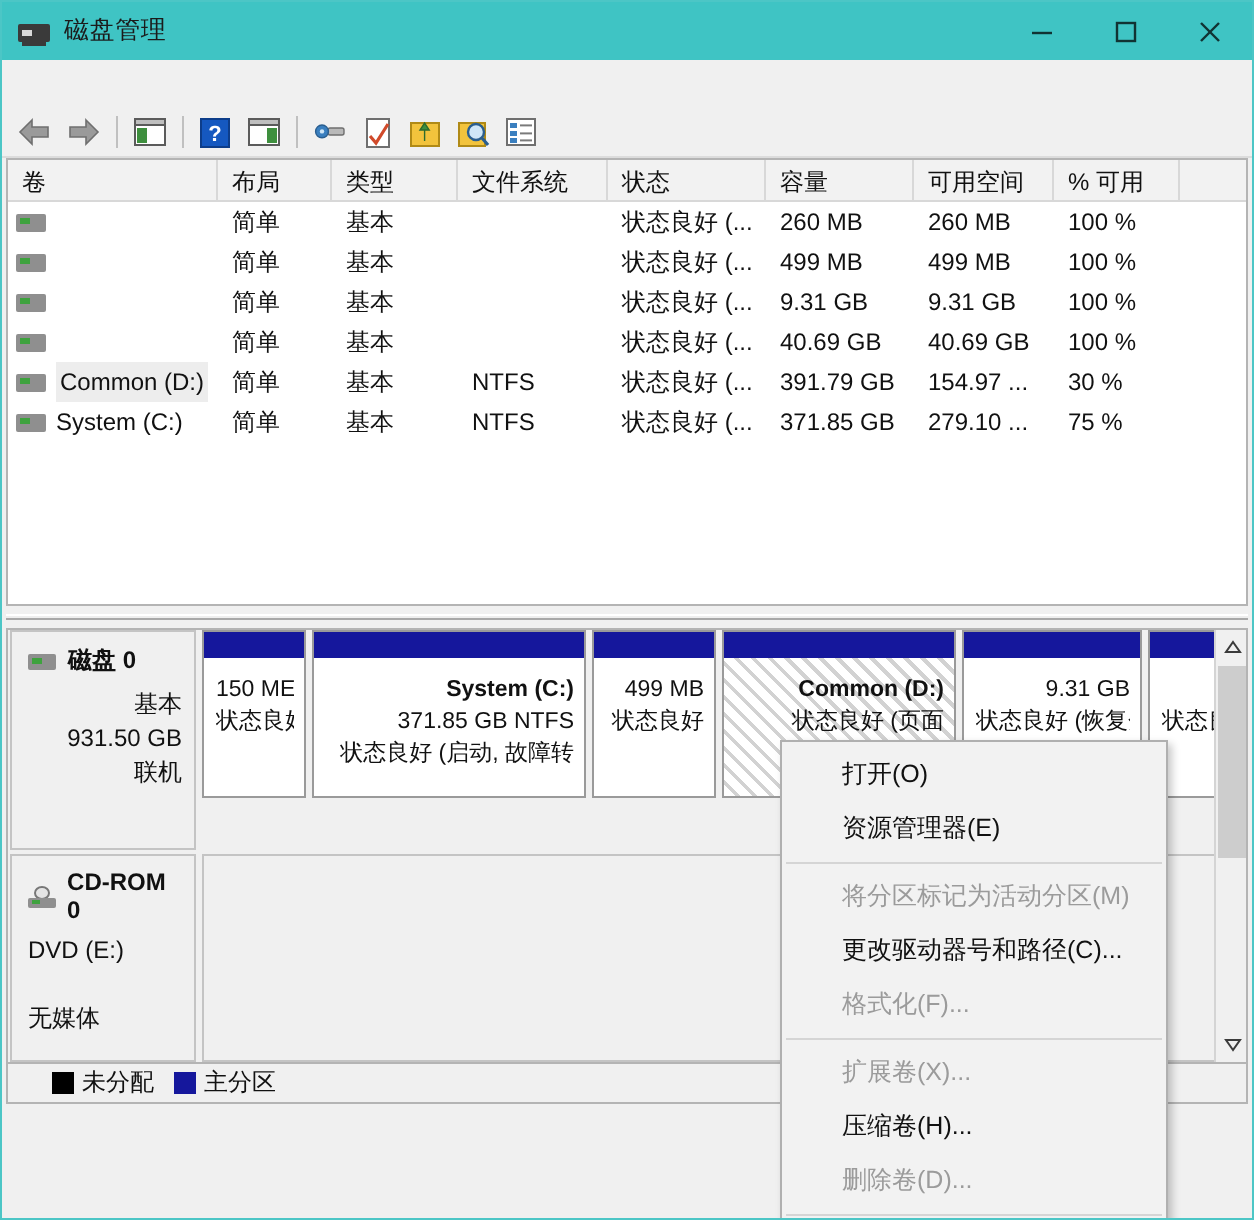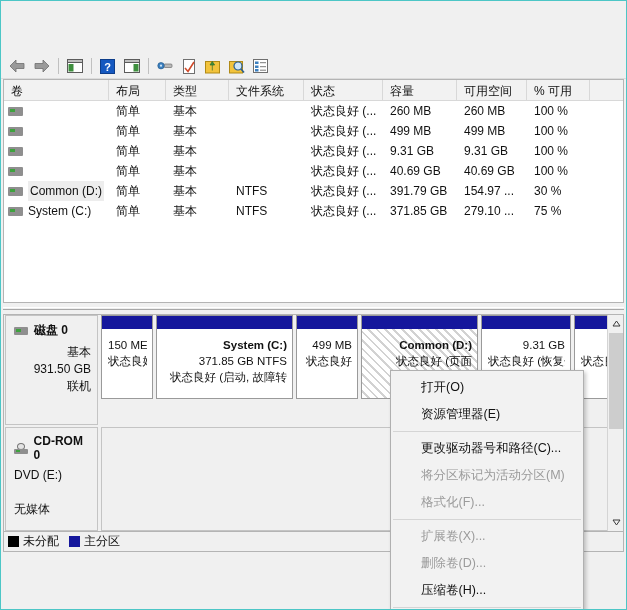--- a/index.html
+++ b/index.html
@@ -262,21 +262,21 @@
     border: 1px solid #c4c4c4;
     background: #f0f0f0;
   }
 
   
   .legend {
     position: absolute; left: 2px; top: 531px;
     width: 621px; height: 20px;
     background: #f0f0f0;
     display: flex; align-items: center;
-    padding-left: 4px;
+    padding-left: 22px;
     border-left: 1px solid #b4b4b4;
     border-right: 1px solid #b4b4b4;
     border-bottom: 1px solid #b4b4b4;
     text-align: right;
   }
   .lgitem { display: flex; align-items: center; margin-right: 10px; }
   .lgsw { width: 11px; height: 11px; margin-right: 4px; }
   .lglabel { font-size: 12px; color: #111; }
 
   .statusbar {
@@ -304,20 +304,45 @@
   .ctxsep {
     height: 1px; background: #d5d5d5;
     margin: 3px 2px 3px 2px;
   }
 </style>
 </head>
 <body>
 
 <div id="app">
 
+  <div class="titlebar">
+    <div class="title-icon">
+      <div class="drivebody"></div>
+      <div class="drivefoot"></div>
+    </div>
+    <span class="title-text">磁盘管理</span>
+    <div class="wincontrols">
+      <div class="wcbtn">
+        <svg width="12" height="12" viewBox="0 0 12 12">
+            <line x1="1" y1="6.5" x2="11" y2="6.5" stroke="#133" stroke-width="1.2"></line>
+          </svg>
+      </div>
+      <div class="wcbtn">
+        <svg width="12" height="12" viewBox="0 0 12 12">
+            <rect x="1.5" y="1.5" width="9" height="9" fill="none" stroke="#133" stroke-width="1.2"></rect>
+          </svg>
+      </div>
+      <div class="wcbtn">
+        <svg width="12" height="12" viewBox="0 0 12 12">
+            <line x1="1.5" y1="1.5" x2="10.5" y2="10.5" stroke="#133" stroke-width="1.2"></line>
+            <line x1="10.5" y1="1.5" x2="1.5" y2="10.5" stroke="#133" stroke-width="1.2"></line>
+          </svg>
+      </div>
+    </div>
+  </div>
 
 
   <div class="toolbar">
     <div class="tbtn">
       <svg width="17" height="14" viewBox="0 0 17 14">
           <path d="M7 1 L1 7 L7 13 L7 9.5 L15 9.5 L15 4.5 L7 4.5 Z" fill="#9a9a9a" stroke="#6f6f6f" stroke-width="0.8"></path>
         </svg>
     </div>
     <div class="tbtn">
       <svg width="17" height="14" viewBox="0 0 17 14">
@@ -590,24 +615,24 @@
       <span class="lglabel">主分区</span>
     </div>
   </div>
 
   <div class="statusbar"></div>
 
   <div class="ctxmenu">
     <div class="ctxitem">打开(O)</div>
     <div class="ctxitem">资源管理器(E)</div>
     <div class="ctxsep"></div>
+    <div class="ctxitem disabled">将分区标记为活动分区(M)</div>
     <div class="ctxitem">更改驱动器号和路径(C)...</div>
-    <div class="ctxitem disabled">将分区标记为活动分区(M)</div>
     <div class="ctxitem disabled">格式化(F)...</div>
     <div class="ctxsep"></div>
     <div class="ctxitem disabled">扩展卷(X)...</div>
+    <div class="ctxitem">压缩卷(H)...</div>
     <div class="ctxitem disabled">删除卷(D)...</div>
-    <div class="ctxitem">压缩卷(H)...</div>
     <div class="ctxsep"></div>
 
   </div>
 
 </div>
 
 </body></html>

